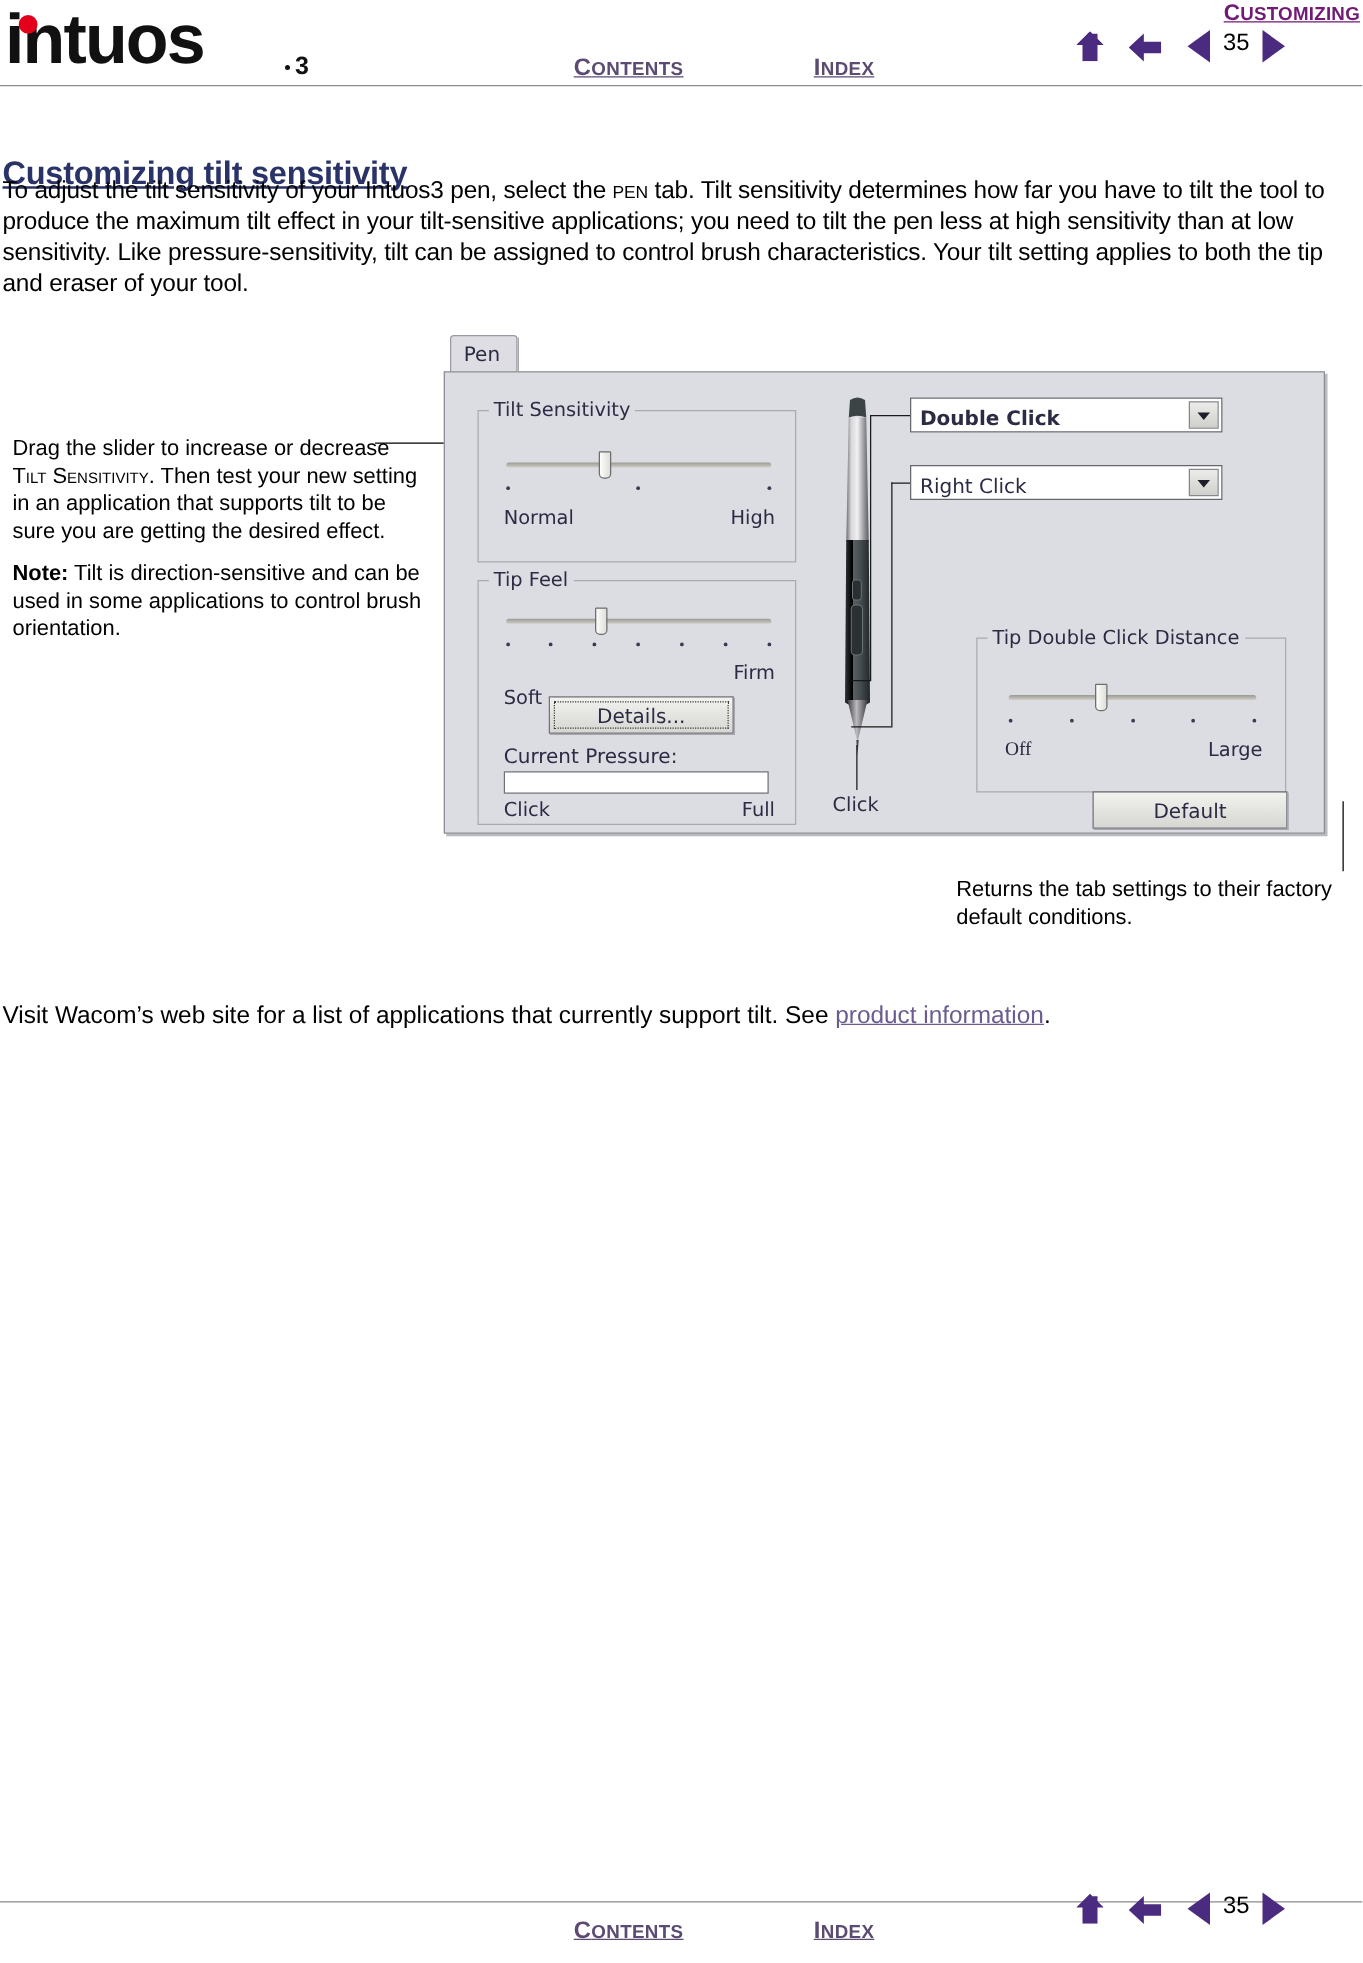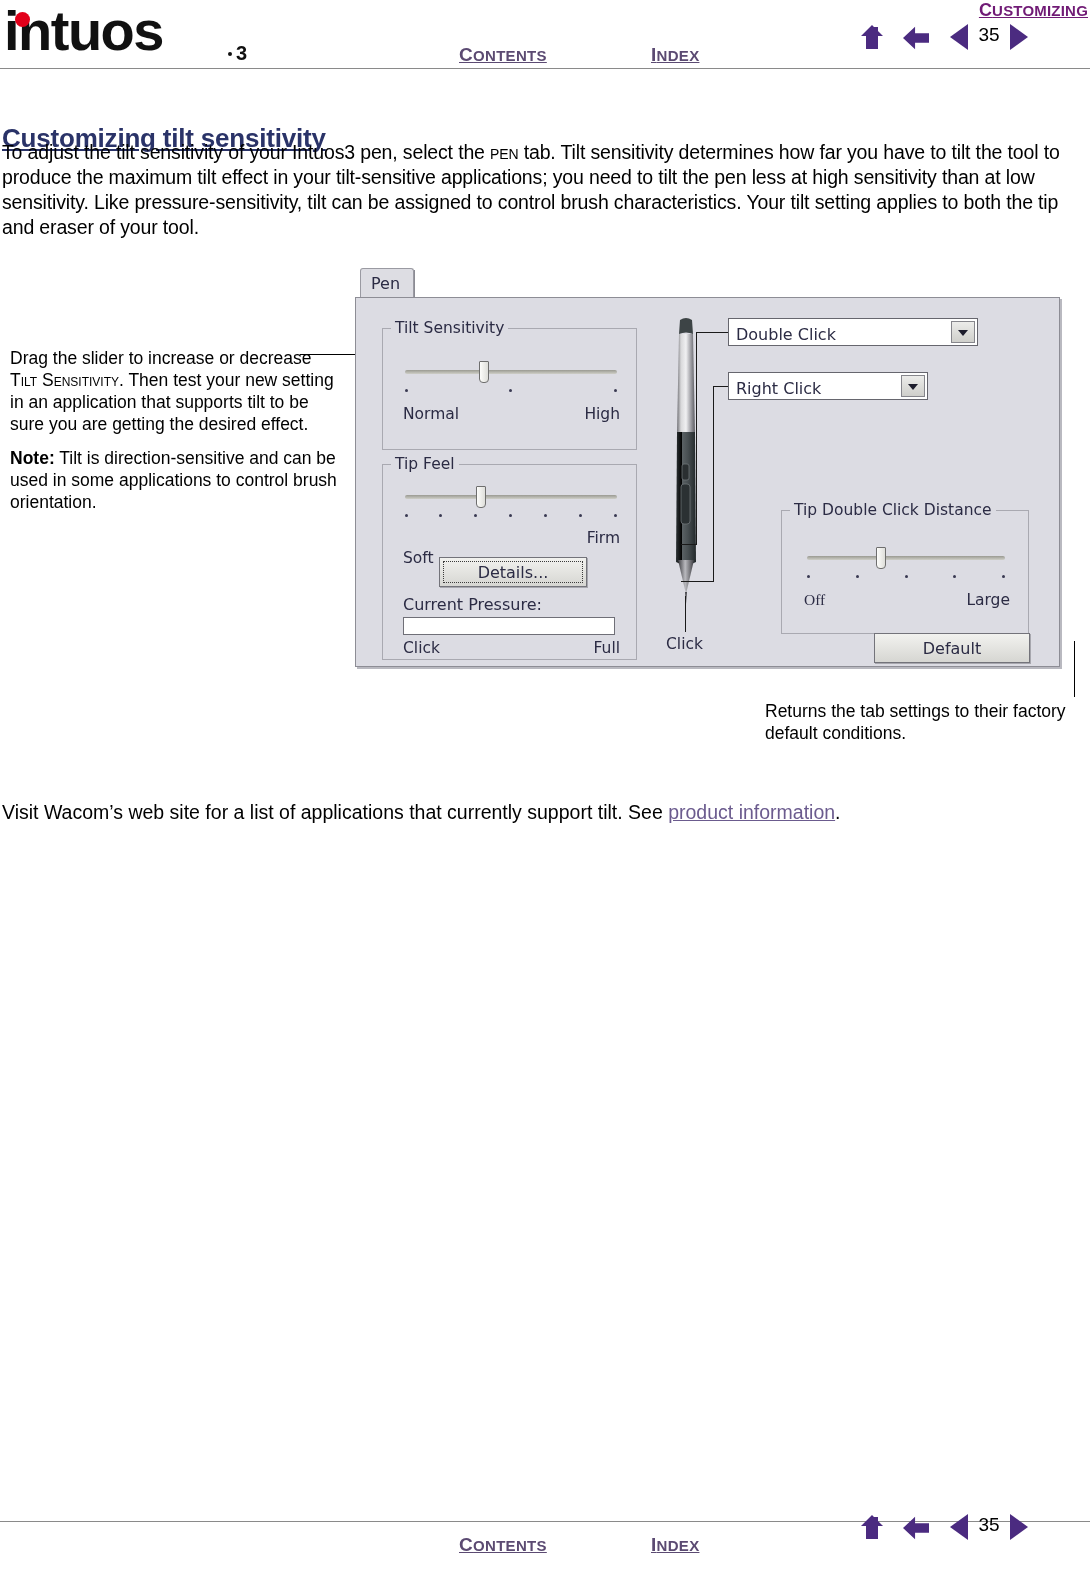--- a/index.html
+++ b/index.html
@@ -490,28 +490,28 @@
     <div class="leader" style="left:340px; top:34px; width:1px; height:212px;"></div>
     <div class="leader" style="left:340px; top:34px; width:32px; height:1px;"></div>
     <div class="leader" style="left:325px; top:246px; width:16px; height:1px;"></div>
     <div class="leader" style="left:357px; top:88px; width:1px; height:195px;"></div>
     <div class="leader" style="left:357px; top:88px; width:15px; height:1px;"></div>
     <div class="leader" style="left:325px; top:283px; width:33px; height:1px;"></div>
 
     <div class="leader" style="left:329px; top:298px; width:1px; height:36px;"></div>
     <div id="click-label" style="left:310px; top:337px;">Click</div>
 
-    <div class="combobox" style="left:372px; top:20px; width:250px; height:28px;">
+    <div class="combobox" style="left:372px; top:20px; width:250px; height:28px;font-weight:bold;">
       <div class="combo-text">Double Click</div>
       <div class="combo-arrowbtn">
         <div class="combo-arrow"></div>
       </div>
     </div>
 
-    <div class="combobox" style="left:372px; top:74px; width:200px; height:28px;">
+    <div class="combobox" style="left:372px; top:74px; width:250px; height:28px;">
       <div class="combo-text">Right Click</div>
       <div class="combo-arrowbtn">
         <div class="combo-arrow"></div>
       </div>
     </div>
 
     <div class="groupbox" style="left:425px; top:212px; width:248px; height:124px;">
       <div class="group-title">Tip Double Click Distance</div>
       <div class="slider-track" style="left:25px; top:45px; width:198px;"></div>
       <div class="slider-thumb" style="left:94px; top:36px;"></div>

